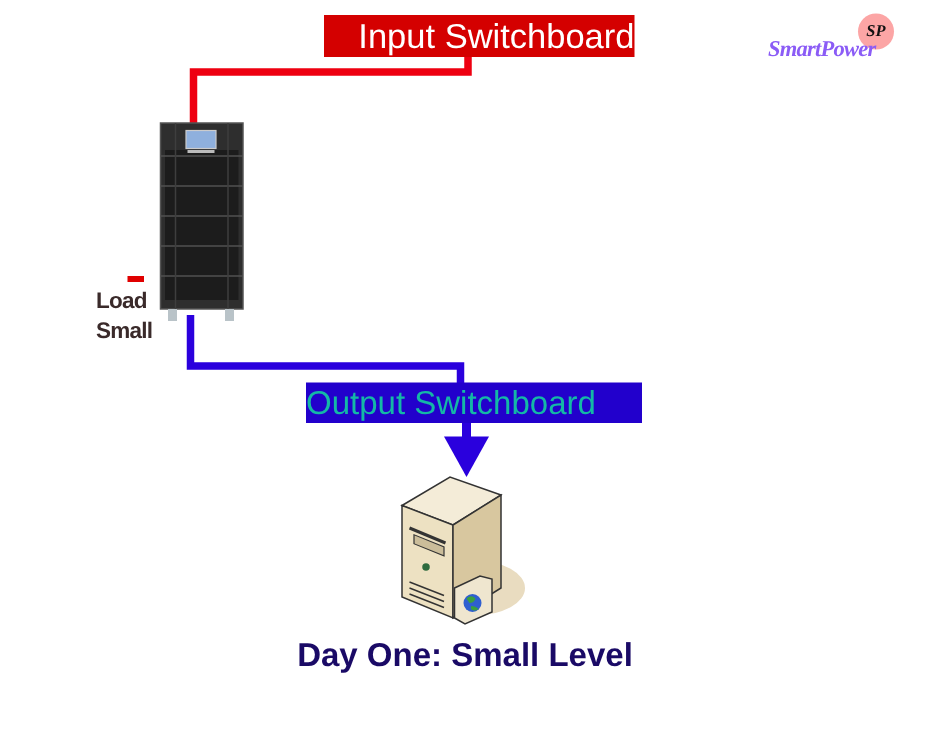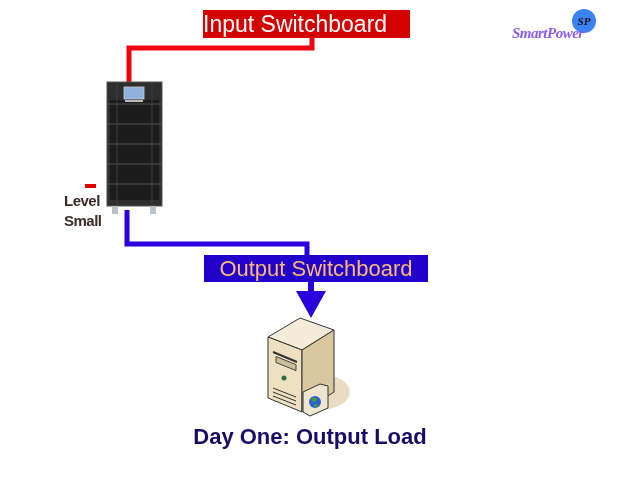--- a/index.html
+++ b/index.html
@@ -1,42 +1,42 @@
 <!DOCTYPE html>
 <html><head>
   <meta charset="utf-8">
   <style>
     html, body { margin: 0; padding: 0; background: #ffffff; }
     body { width: 620px; height: 500px; position: relative; overflow: hidden; font-family: "Liberation Sans", sans-serif; }
     .abs { position: absolute; }
     .label-input {
-      left: 203px; top: 10px; height: 28px; width: 207px;
+      left: 216px; top: 10px; height: 28px; width: 207px;
       background: #d40000; color: #ffffff; font-size: 23px; line-height: 28px;
-      text-align: left; white-space: nowrap;
+      text-align: right; white-space: nowrap;
     }
     .label-output {
       left: 204px; top: 255px; height: 27px; width: 224px;
-      background: #2200cc; color: #fdba74; font-size: 22px; line-height: 27px;
-      text-align: center; white-space: nowrap;
+      background: #2200cc; color: #14b8a6; font-size: 22px; line-height: 27px;
+      white-space: nowrap;
     }
     .load-label {
       left: 64px; top: 191px; width: 44px; font-size: 15px; font-weight: bold;
       color: #3a2a2a; line-height: 20px; letter-spacing: -0.5px;
     }
     .load-bar { left: 85px; top: 184px; width: 11px; height: 4px; background: #e00000; }
     .caption {
       left: 160px; top: 424px; width: 300px; text-align: center;
       font-size: 22px; font-weight: bold; color: #1a0a66; white-space: nowrap;
     }
     .logo-text {
       left: 512px; top: 25px; font-family: "Liberation Serif", serif; font-style: italic; font-weight: bold;
       font-size: 15px; color: #8b5cf6; letter-spacing: -0.5px; white-space: nowrap;
     }
     .logo-circle {
-      left: 572px; top: 9px; width: 24px; height: 24px; border-radius: 50%; background: #3b82f6;
+      left: 572px; top: 9px; width: 24px; height: 24px; border-radius: 50%; background: #fca5a5;
       color: #111; font-family: "Liberation Serif", serif; font-weight: bold; font-size: 11px;
       line-height: 24px; text-align: center; font-style: italic;
     }
   </style>
 </head>
 <body>
 
 <svg class="abs" style="left:0;top:0" width="620" height="500">
 
   <polyline points="129,82 129,48 312,48 312,38" fill="none" stroke="#ee0011" stroke-width="5"></polyline>
@@ -78,20 +78,20 @@
     <circle cx="315" cy="402" r="6" fill="#2f5fd0"></circle>
     <path d="M311,399 q3,-3 6,0 q-1,3 -4,3 z M314,404 q3,0 5,2 q-3,2 -5,0 z" fill="#3aa040"></path>
   </g>
 </svg>
 
 <div class="abs label-input">Input Switchboard</div>
 <div class="abs label-output">Output Switchboard</div>
 
 <div class="abs load-bar"></div>
 <div class="abs load-label">
-  <div>Level</div>
+  <div>Load</div>
   <div>Small</div>
 </div>
 
-<div class="abs caption">Day One: Output Load</div>
+<div class="abs caption">Day One: Small Level</div>
 
 <div class="abs logo-circle">SP</div>
 <div class="abs logo-text">SmartPower</div>
 
 </body></html>

